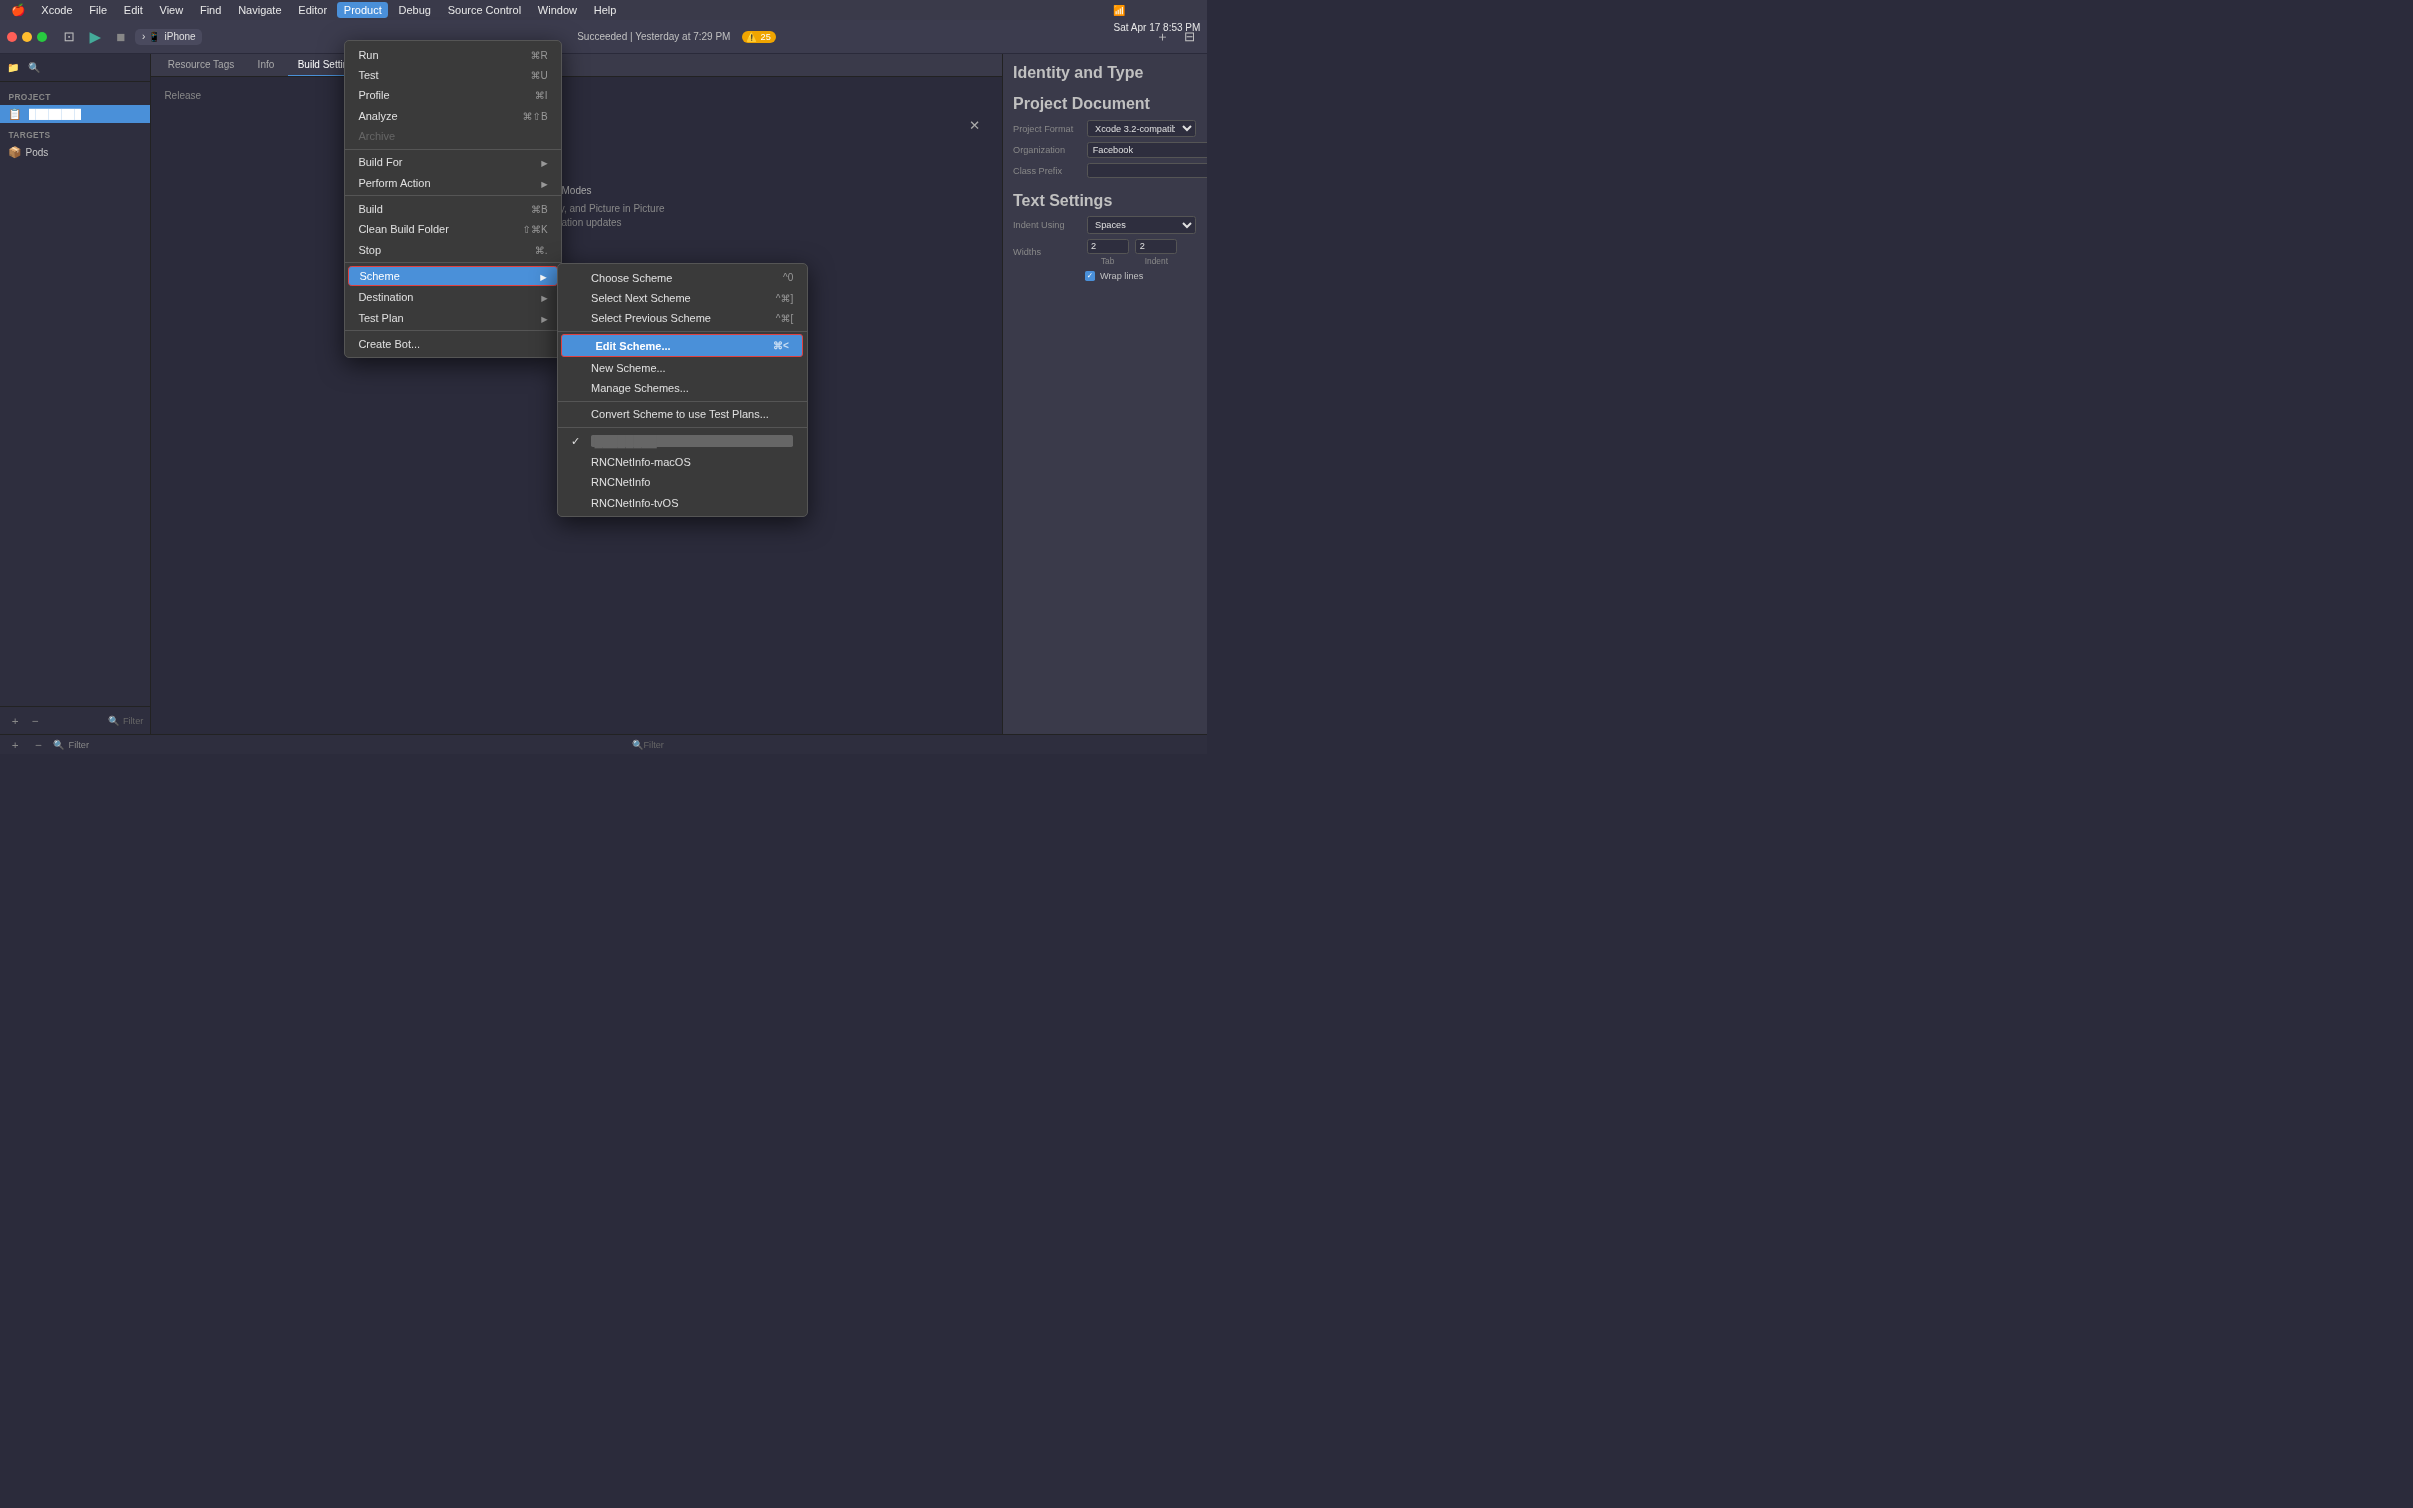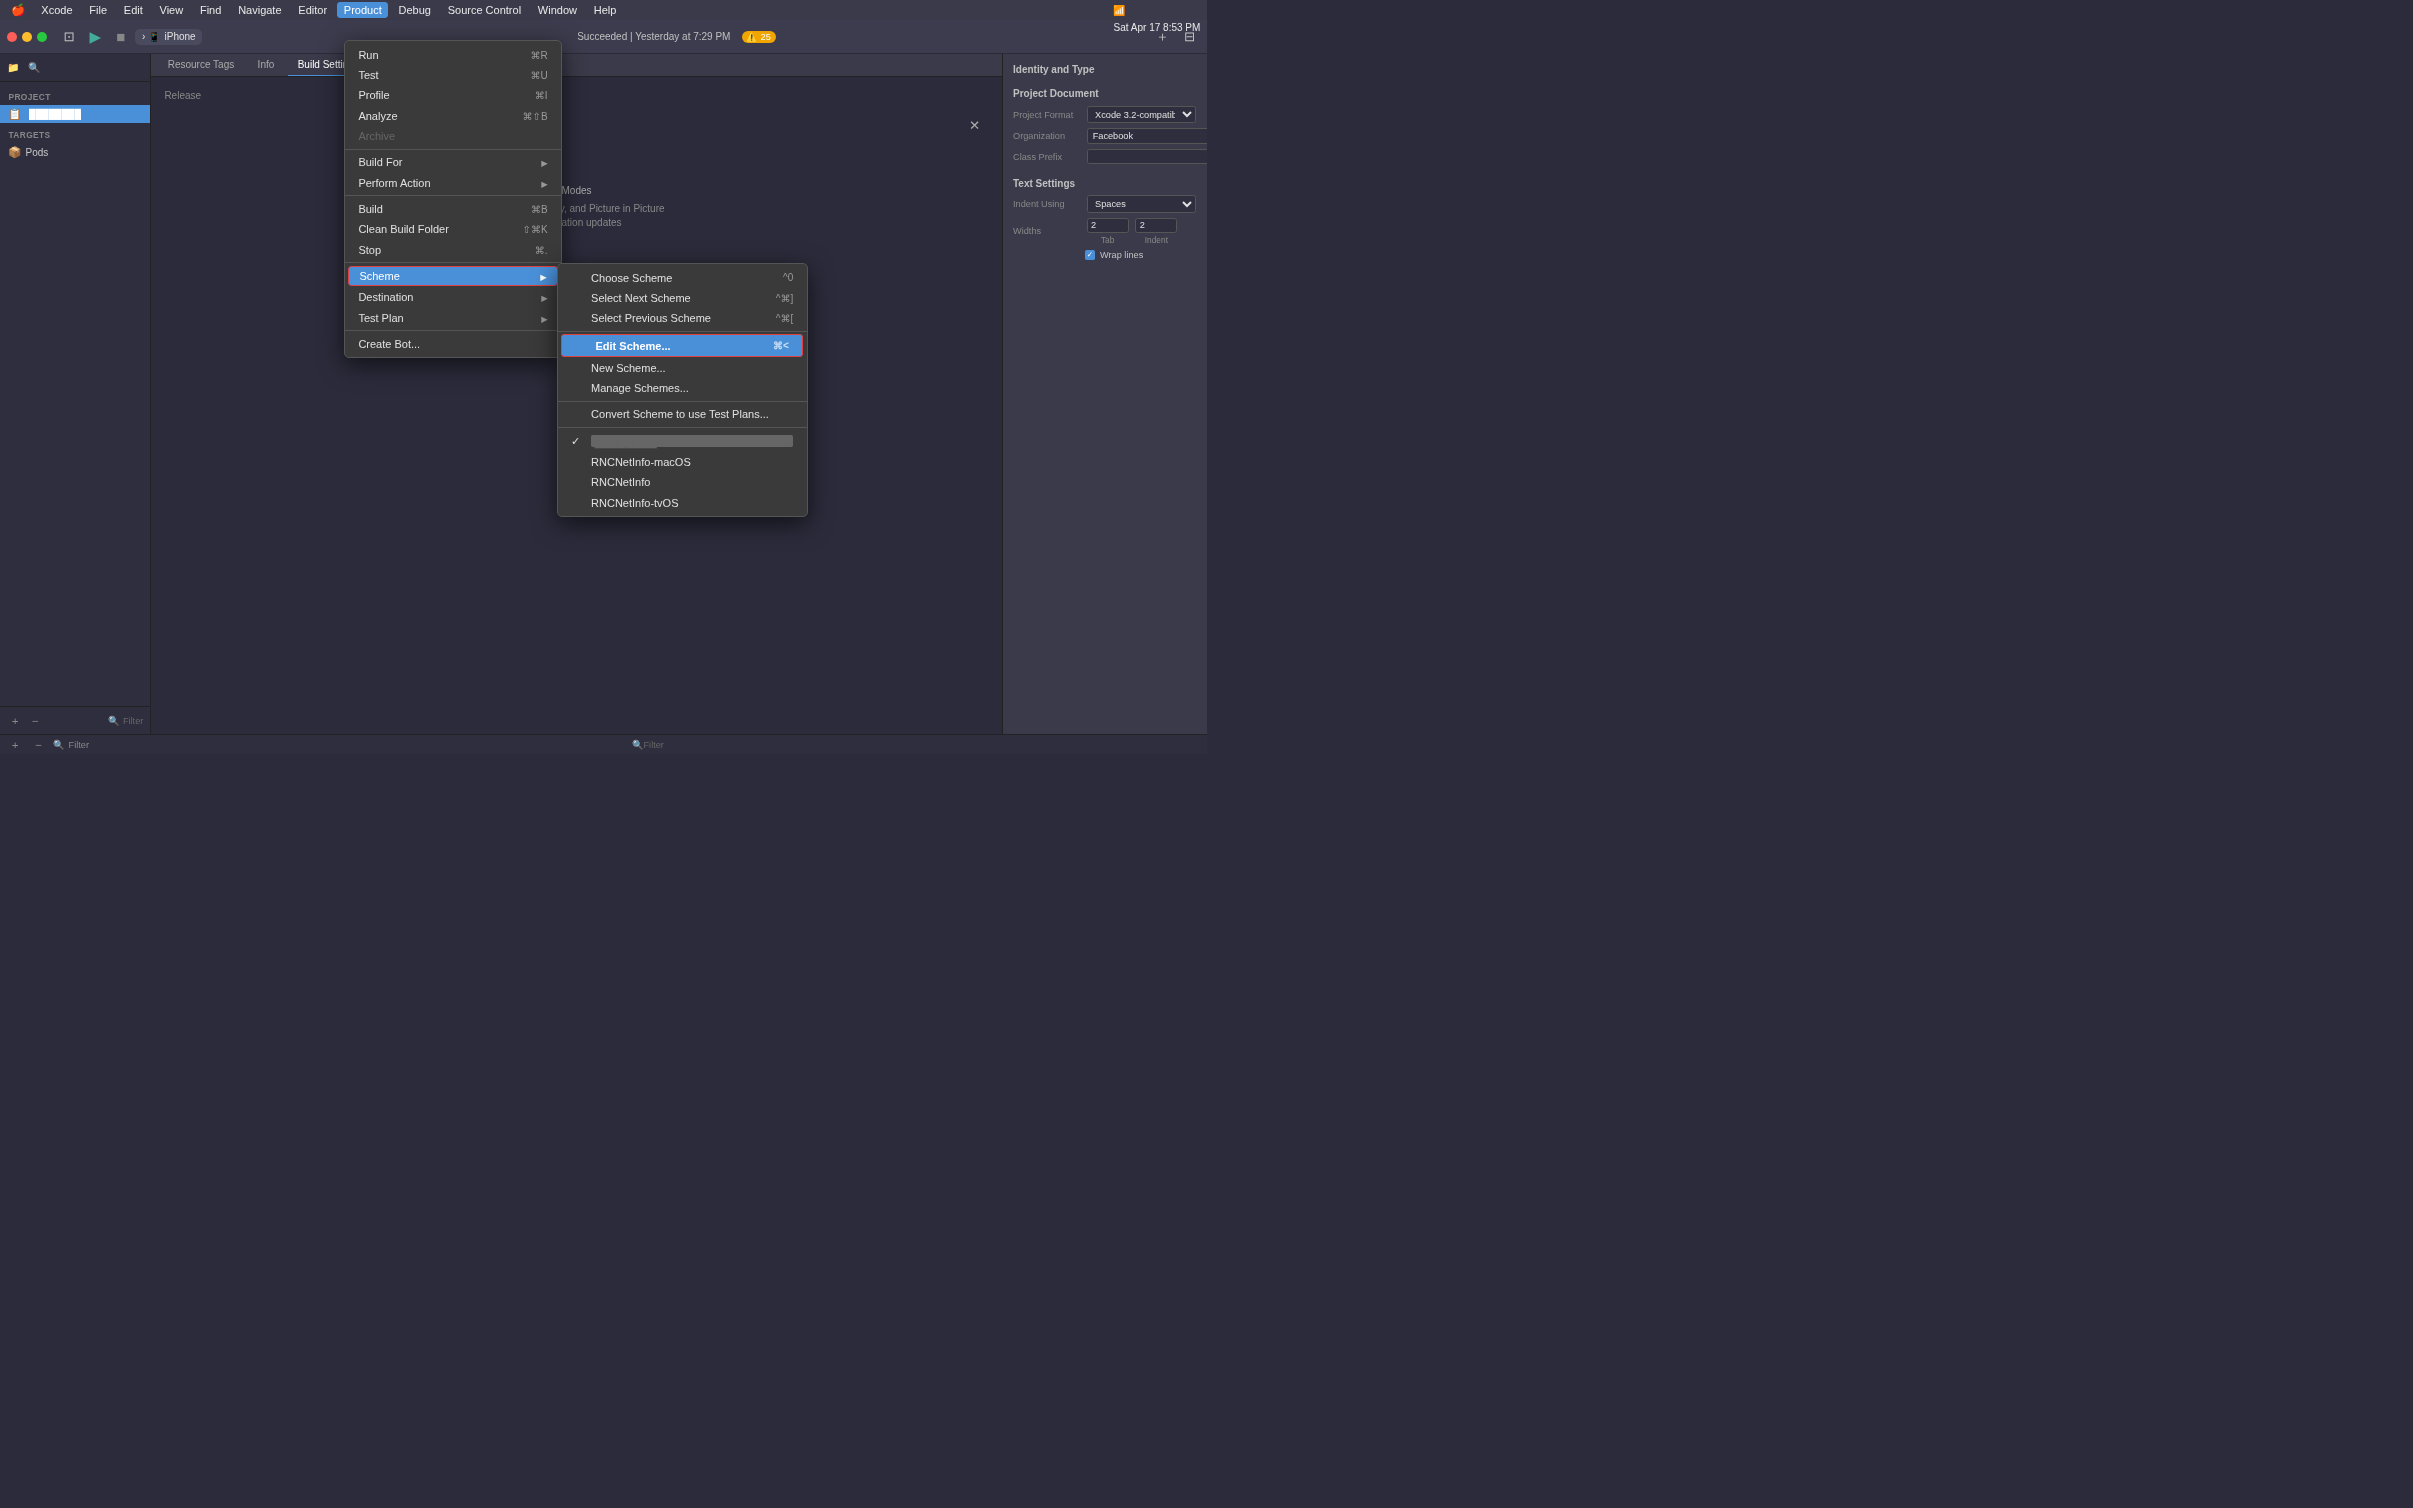--- a/index.html
+++ b/index.html
@@ -236,21 +236,21 @@
       width: 205px;
       background: #3a3a4a;
       border-left: 0.8px solid #222;
       padding: 10px;
       overflow-y: auto;
     }
     .right-panel-section {
       margin-bottom: 13.4px;
     }
     .right-panel-title {
-      font-size: 10px;
+      font-size: 16px;
       font-weight: 600;
       color: #c0c0c0;
       margin-bottom: 6.7px;
     }
     .right-panel-row {
       display: flex;
       align-items: center;
       margin-bottom: 5px;
       gap: 6.7px;
     }

